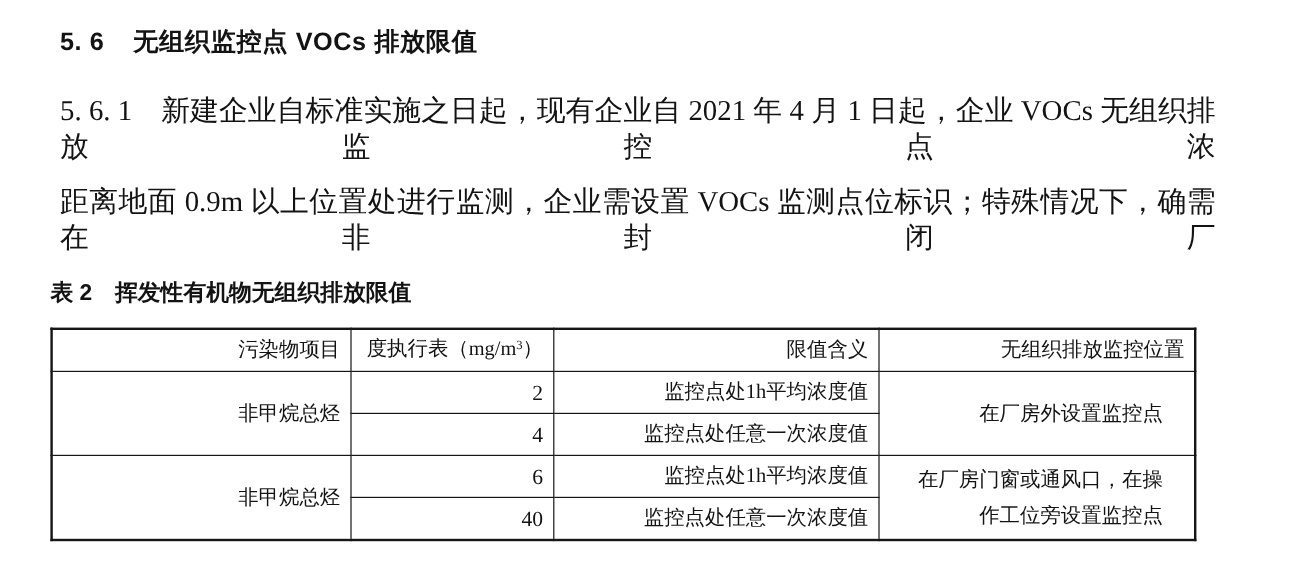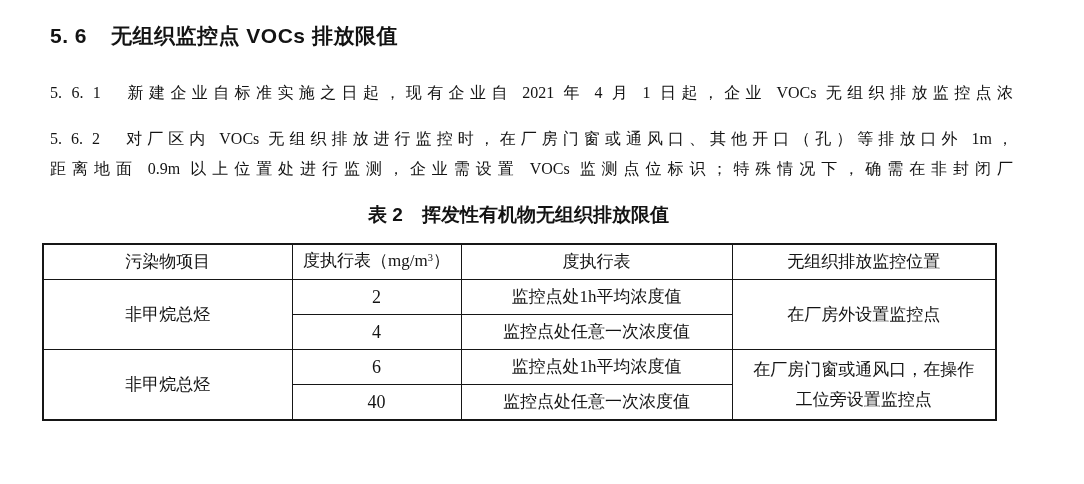--- a/index.html
+++ b/index.html
@@ -20,58 +20,57 @@
     margin: 0;
     font-family: "Liberation Sans", "DejaVu Sans", sans-serif;
     font-weight: 700;
     font-size: 21px;
     line-height: 28px;
     letter-spacing: 0.5px;
   }
   .heading .sec-num { margin-right: 24px; }
 
   
-  .clause { width: 963px; font-size: 16px; line-height: 30px; }
+  .clause { width: 963px; font-size: 24px; line-height: 30px; }
   .clause-1 { margin-top: 28px; }
   .clause-2 { margin-top: 16px; }
   .jline { text-align: justify; text-align-last: justify; }
   .jline-last { text-align: justify; text-align-last: left; }
 
   
   .table-caption {
     width: 953px;
     margin: 18px 0 0 -8px;
-    text-align: center;
     font-family: "Liberation Sans", "DejaVu Sans", sans-serif;
     font-weight: 700;
     font-size: 19px;
     line-height: 26px;
   }
 
   
   .limits-table {
     border-collapse: collapse;
     table-layout: fixed;
     width: 953px;
     margin: 15px 0 0 -8px;
     border: 2px solid #161616;
     font-size: 17px;
   }
   .limits-table th, .limits-table td {
     border: 1px solid #161616;
     font-weight: 400;
-    text-align: center;
+    text-align: right;
     vertical-align: middle;
     height: 32px;
     line-height: 26px;
     padding: 1px 8px;
     overflow: hidden;
   }
   .limits-table .num-cell { font-size: 18px; }
-  .limits-table .loc-cell { line-height: 30px; padding: 1px 14px; }
+  .limits-table .loc-cell { line-height: 30px; padding: 1px 26px; }
   .limits-table sup {
     font-size: 0.62em;
     vertical-align: baseline;
     position: relative;
     top: -0.45em;
   }
 </style>
 </head>
 <body>
 
@@ -79,38 +78,37 @@
 
   <h2 class="heading">
     <span class="sec-num">5. 6</span><span>无组织监控点 VOCs 排放限值</span>
   </h2>
 
   <div class="clause clause-1">
     <div class="jline">5. 6. 1　新建企业自标准实施之日起，现有企业自 2021 年 4 月 1 日起，企业 VOCs 无组织排放监控点浓</div>
   </div>
 
   <div class="clause clause-2">
-    <div class="jline">5. 6. 2　对厂区内 VOCs 无组织排放进行监控时，在厂房门窗或通风口、其他开口（孔）等排放口外 1m，</div>
     <div class="jline">距离地面 0.9m 以上位置处进行监测，企业需设置 VOCs 监测点位标识；特殊情况下，确需在非封闭厂</div>
   </div>
 
   <div class="table-caption">表 2　挥发性有机物无组织排放限值</div>
 
   <table class="limits-table">
     <colgroup>
       <col style="width:249px">
       <col style="width:169px">
       <col style="width:271px">
       <col style="width:264px">
     </colgroup>
     <thead>
       <tr>
         <th>污染物项目</th>
         <th><span>度执行表（mg/m</span><sup>3</sup><span>）</span></th>
-        <th>度执行表</th>
+        <th>限值含义</th>
         <th>无组织排放监控位置</th>
       </tr>
     </thead>
     <tbody>
       <tr>
         <td rowspan="2">非甲烷总烃</td>
         <td class="num-cell">2</td>
         <td>监控点处1h平均浓度值</td>
         <td rowspan="2" class="loc-cell">在厂房外设置监控点</td>
       </tr>

